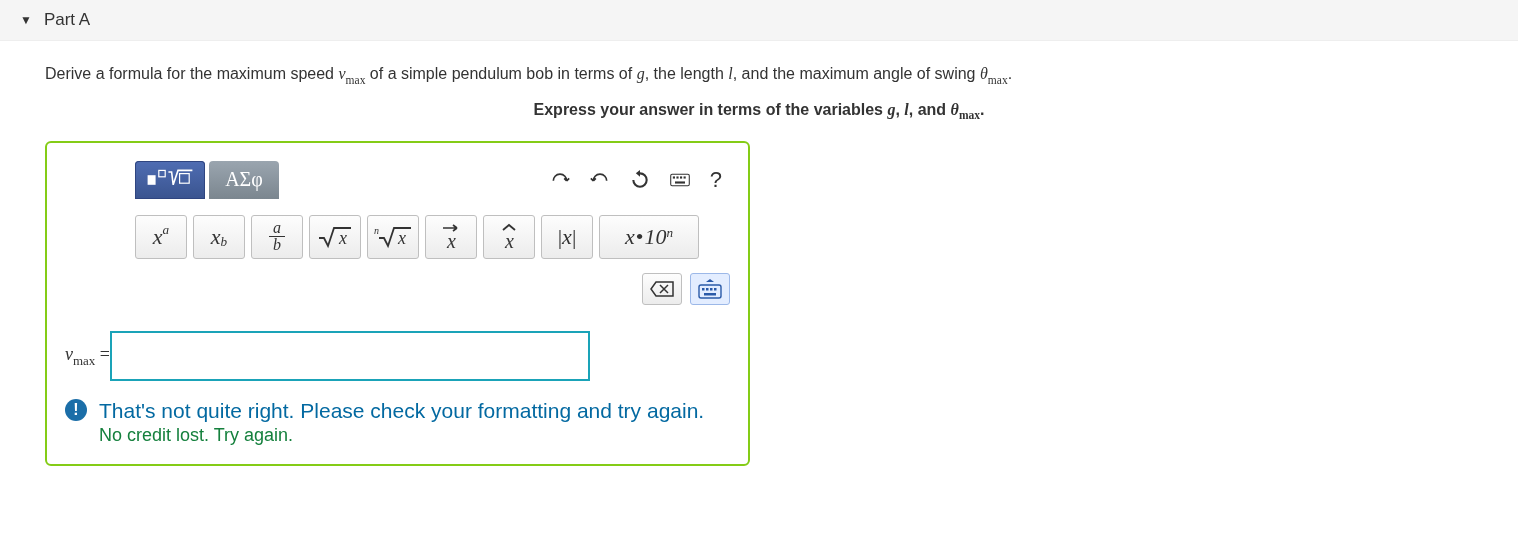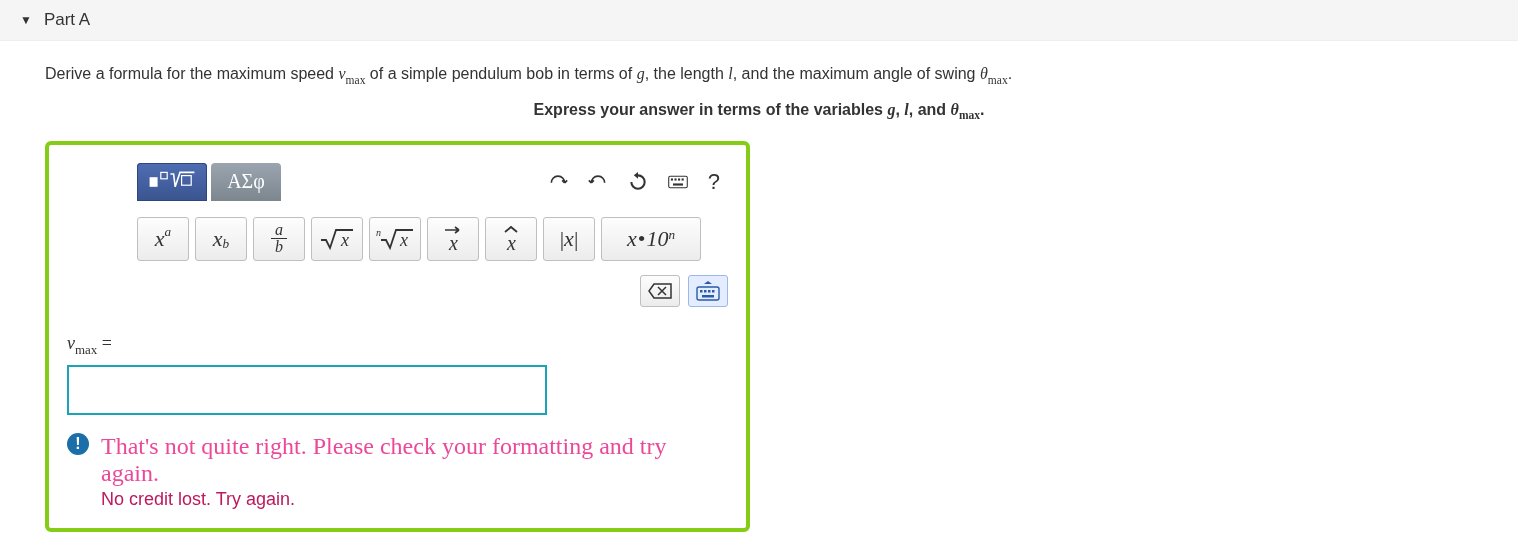--- a/index.html
+++ b/index.html
@@ -34,21 +34,21 @@
     margin-bottom: 12px;
   }
   .instruct {
     font-weight: bold;
     margin-bottom: 20px;
     text-align: center;
   }
   .mathit { font-style: italic; font-family: 'Times New Roman', serif; }
   .sub { font-size: 0.72em; vertical-align: sub; position: relative; top: 0.05em; font-style: normal;}
   .answer-box {
-    border: 4px solid #84cc16;
+    border: 2px solid #84cc16;
     border-radius: 6px;
     padding: 18px 18px 18px 18px;
     width: 705px;
     position: relative;
   }
   .toolbar-row {
     display: flex;
     align-items: center;
     padding-left: 70px;
     margin-bottom: 16px;
@@ -109,21 +109,21 @@
   .smallbtn {
     width:40px; height:32px;
     border:1px solid #bfbfbf;
     border-radius:3px;
     background:linear-gradient(#fdfdfd,#ececec);
     display:flex; align-items:center; justify-content:center;
     cursor:pointer;
   }
   .smallbtn.kb { background:#e3edff; border-color:#9cb8e8;}
   .answer-line {
-    display:flex; gap:8px;flex-direction:column;
+    display:flex; align-items:center; 
   }
   .answer-label {
     font-family:'Times New Roman', serif;
     font-style: italic;
     font-size:18px;
     white-space:nowrap;
   }
   .answer-input {
     width:480px; height:50px;
     border:2px solid #1aa3b8;
@@ -136,22 +136,22 @@
     display:flex; align-items:flex-start; gap:12px;
     margin-top:18px;
   }
   .fb-icon {
     width:22px; height:22px; border-radius:50%;
     background:#1b6ea8; color:#fff;
     display:flex; align-items:center; justify-content:center;
     font-weight:bold; font-size:16px;
     flex-shrink:0;
   }
-  .fb-main { color:#ec4899; font-size:24px;font-family:Liberation Serif, serif; }
-  .fb-sub { color:#be185d; font-size:18px; margin-top:2px;}
+  .fb-main { color:#0369a1; font-size:21px; }
+  .fb-sub { color:#15803d; font-size:18px; margin-top:2px;}
   .ic { width:20px; height:20px; }
 </style>
 </head>
 <body>
 
 <div class="part-header">
   <span class="caret">▼</span>
   <span class="title">Part A</span>
 </div>
 

